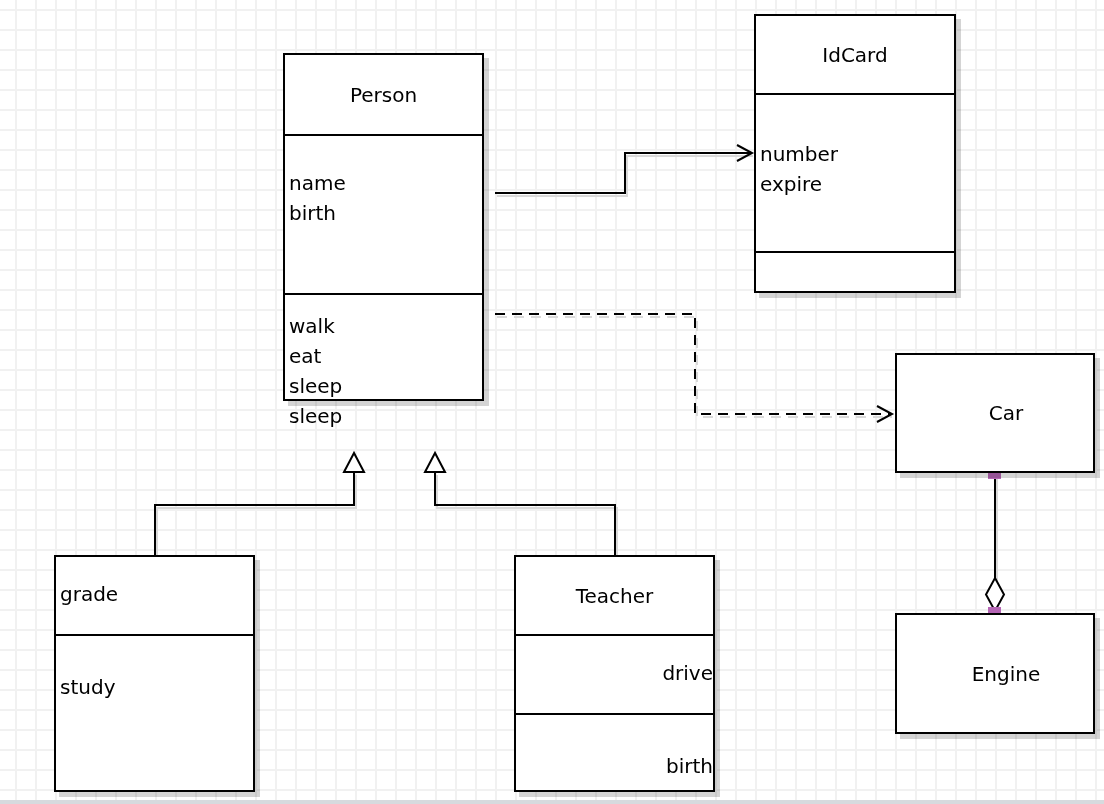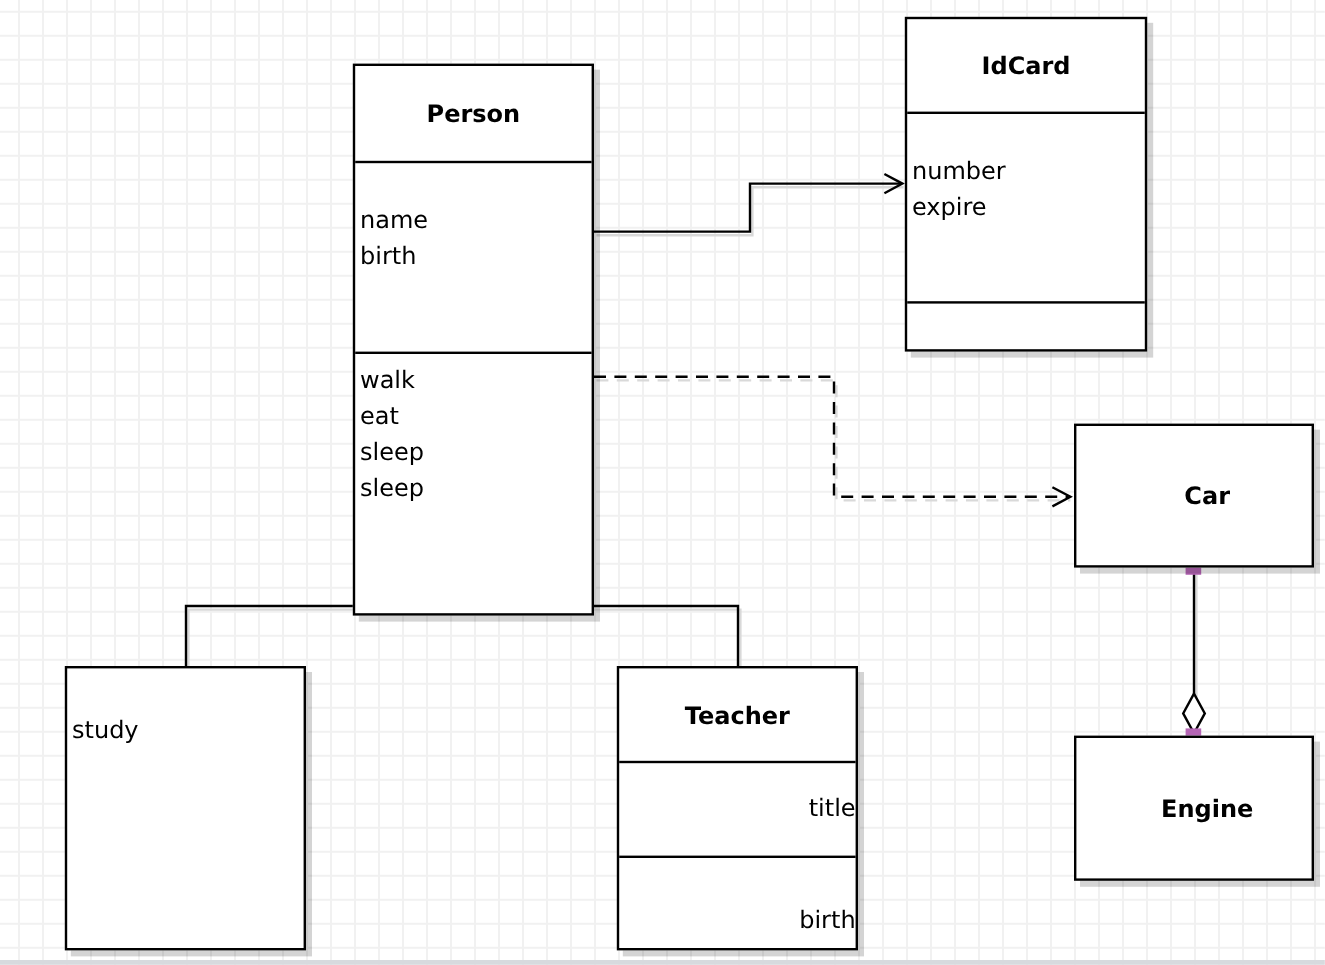--- a/index.html
+++ b/index.html
@@ -23,40 +23,40 @@
   }
 
   .connector-layer { position:absolute; left:0; top:0; pointer-events:none; }
 
   .uml-box {
     position:absolute; background:#fff; border:2px solid #000;
     box-shadow:5px 5px 0 rgba(0,0,0,0.17);
   }
   .uml-title {
     display:flex; align-items:center; justify-content:center;
-    font-weight:bold; font-size:20px; color:#000;
+    font-weight:normal; font-size:20px; color:#000;
   }
   .uml-title.divided { border-bottom:2px solid #000; }
   .compartment {
     font-size:20px; line-height:30px; color:#000;
     padding-left:4px; overflow:hidden;
   }
   .compartment.divided { border-bottom:2px solid #000; }
   .member { white-space:nowrap; }
 
   
-  .box-person  { left:294px; top:53px;  width:201px; height:460px; }
+  .box-person  { left:283px; top:53px;  width:201px; height:348px; }
   .box-person  .uml-title { height:81px; }
   .box-person  .attrs   { height:159px; padding-top:32px; }
-  .box-person  .methods { height:156px; padding-top:6px; }
+  .box-person  .methods { height:156px; padding-top:16px; }
 
   
   .box-idcard  { left:754px; top:14px;  width:202px; height:279px; }
   .box-idcard  .uml-title { height:79px; }
-  .box-idcard  .attrs   { height:158px; padding-top:32px; }
+  .box-idcard  .attrs   { height:158px; padding-top:44px; }
   .box-idcard  .methods { height:38px; }
 
   
   .box-car     { left:895px; top:353px; width:200px; height:120px; }
   .box-engine  { left:895px; top:613px; width:200px; height:121px; }
   .box-car .uml-title, .box-engine .uml-title { height:100%;padding-left:22px; }
 
   
   .box-student { left:54px;  top:555px; width:201px; height:237px; }
   .box-teacher { left:514px; top:555px; width:201px; height:237px;text-align:right; }
@@ -133,29 +133,32 @@
 
   <div class="uml-box box-car">
     <div class="uml-title">Car</div>
   </div>
 
   <div class="uml-box box-engine">
     <div class="uml-title">Engine</div>
   </div>
 
   <div class="uml-box box-student">
+    <div class="compartment attrs divided">
+      <div class="member">grade</div>
+    </div>
     <div class="compartment methods">
       <div class="member">study</div>
     </div>
   </div>
 
   <div class="uml-box box-teacher">
     <div class="uml-title divided">Teacher</div>
     <div class="compartment attrs divided">
-      <div class="member">title</div>
+      <div class="member">drive</div>
     </div>
     <div class="compartment methods">
       <div class="member">birth</div>
     </div>
   </div>
 
   <div class="bottom-strip"></div>
 </div>
 
 </body></html>

